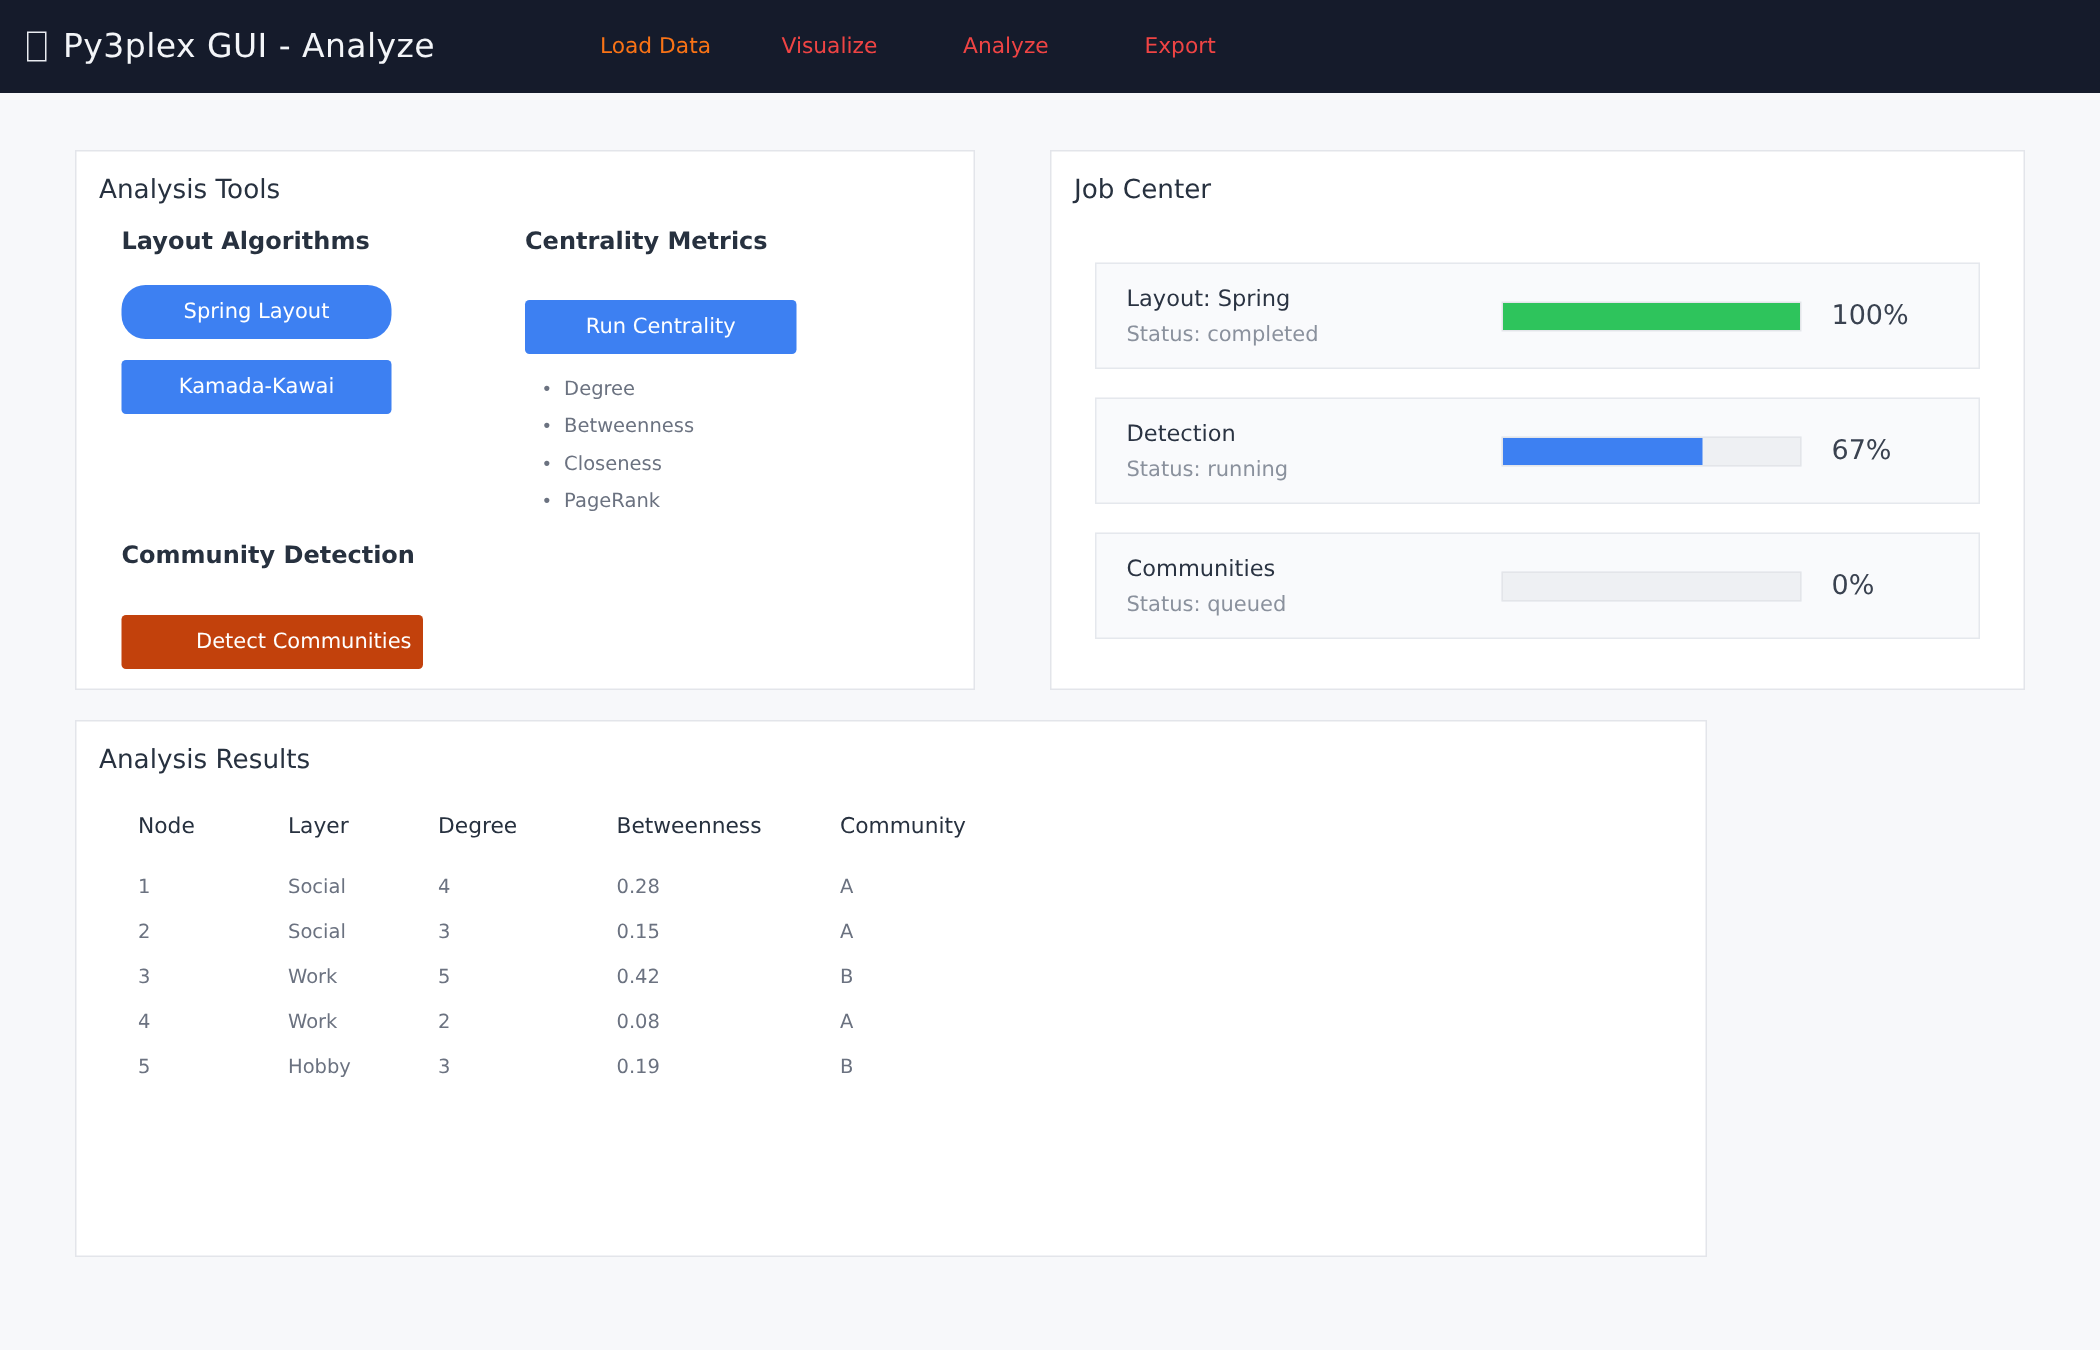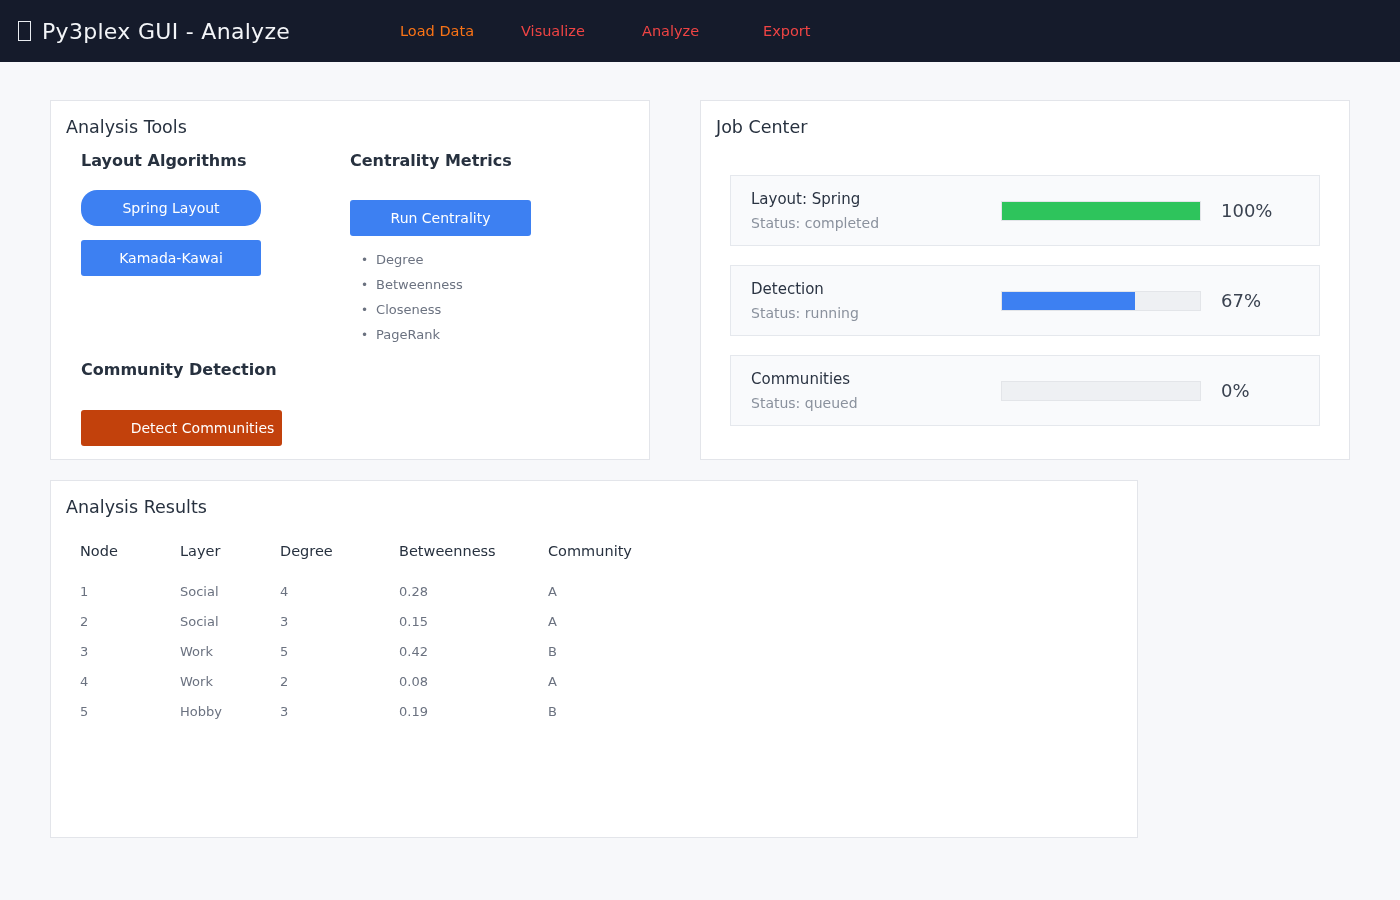--- a/index.html
+++ b/index.html
@@ -98,21 +98,21 @@
   .job-fill { height:100%; }
   .job-pct { margin-left:20px; font-size:18px; color:#3a4250; }
 
   
   .rtable { position:absolute; top:57px; left:29px; width:1240px; }
   .trow {
     display:grid;
     grid-template-columns:100px 100px 119px 149px 150px;
     align-items:center;
     height:30px;
-    font-size:13px; color:#6b7280;
+    font-size:13px; color:#6b7280;margin-left:12px;
   }
   .trow.head {
     font-size:14.5px; color:#27313f; font-weight:500;
     height:26px; margin-bottom:12px;
   }
 </style>
 </head>
 <body>
 
 <div class="navbar">

